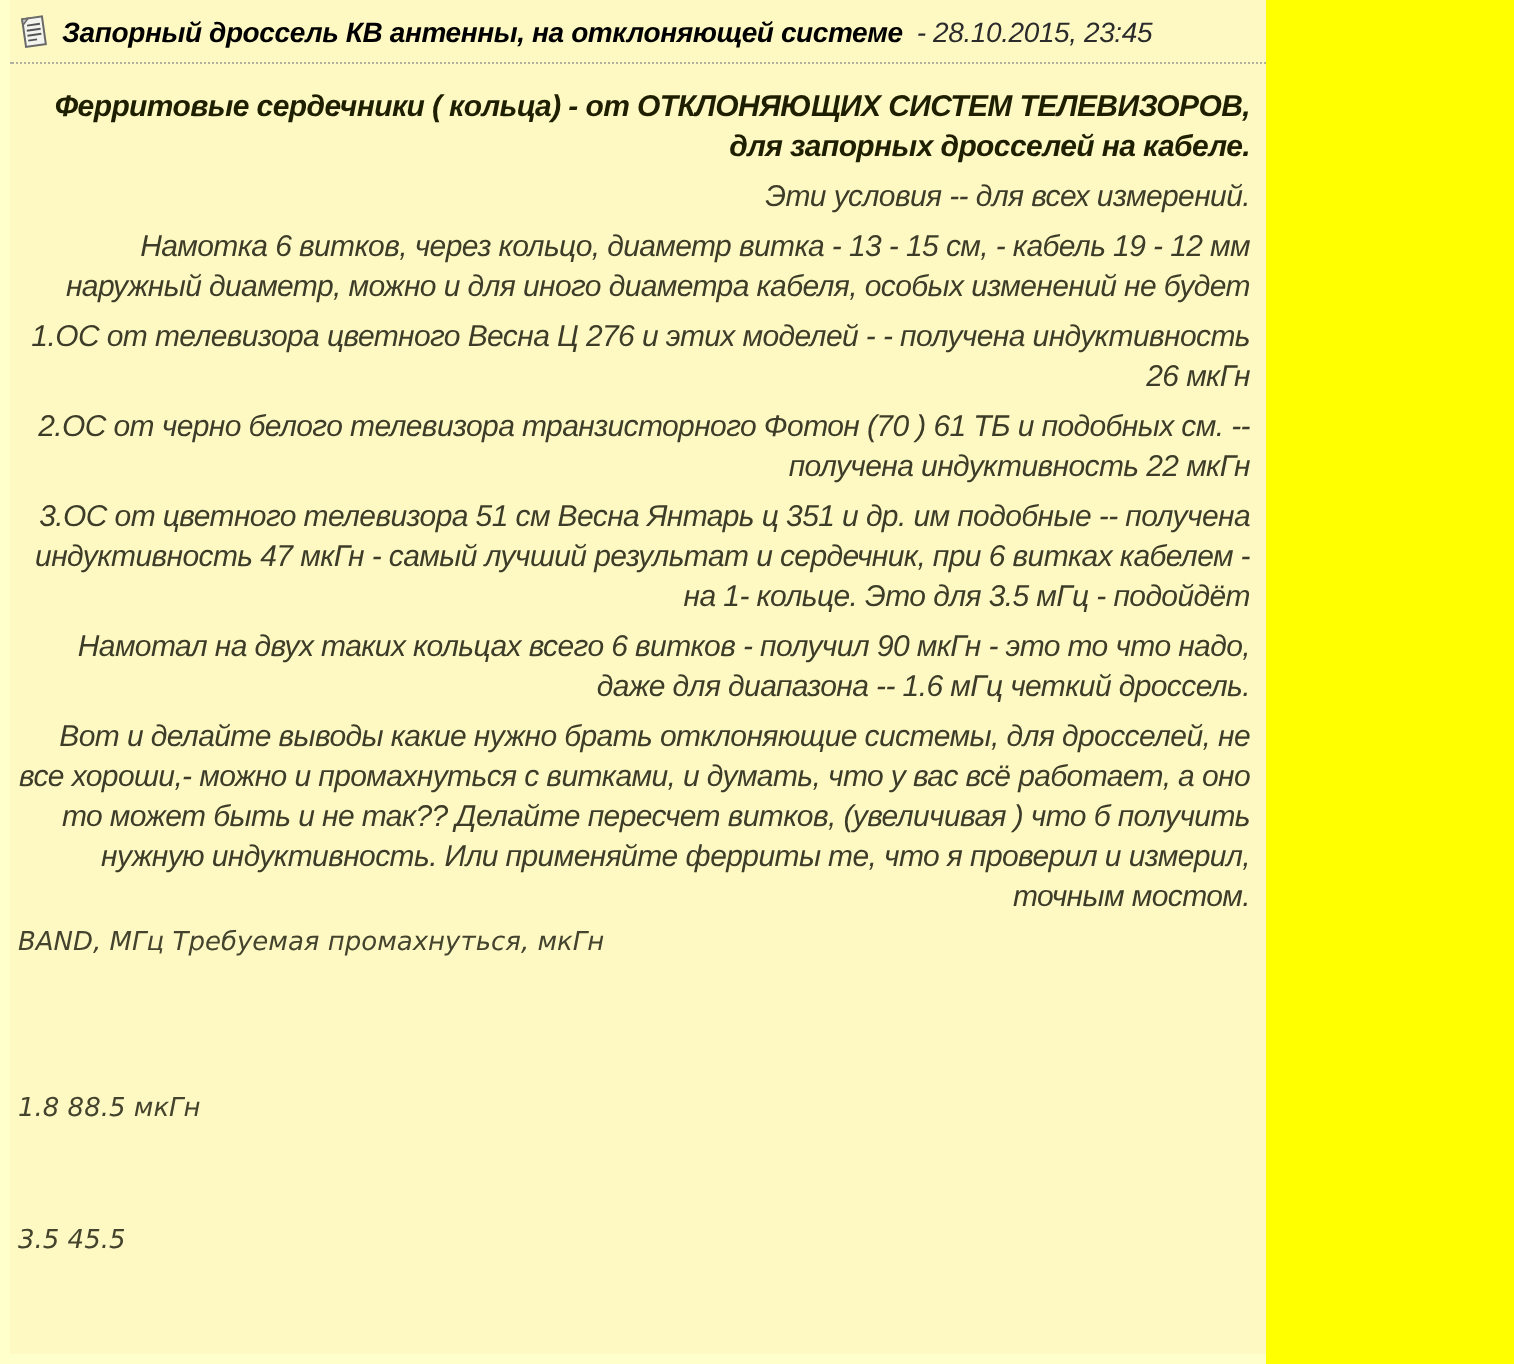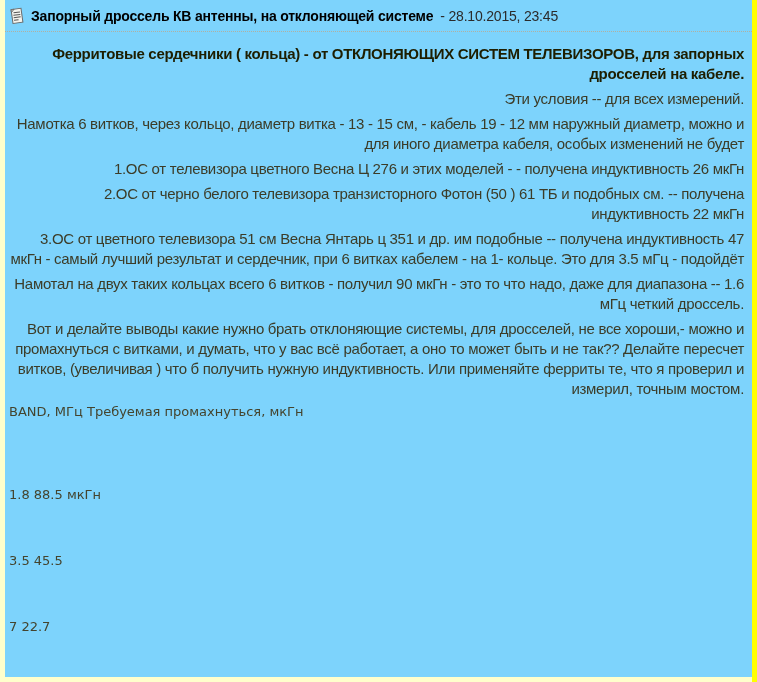--- a/index.html
+++ b/index.html
@@ -3,27 +3,28 @@
 <meta charset="utf-8">
 <style>
   html, body {
     margin: 0;
     padding: 0;
     background: #ffff00;
   }
   .page {
     position: relative;
     box-sizing: border-box;
-    width: 752px;
+    width: 633px;
     height: 682px;
-    background: #7dd3fc;
+    background: #fef9c3;
     border-left: 5px solid #ffffcc;
     border-bottom: 5px solid #ffffcc;
     overflow: hidden;
     font-family: "Liberation Sans", sans-serif;
+    font-style: italic;
   }
   
   .post-header {
     display: flex;
     align-items: center;
     gap: 7px;
     padding: 7px 8px 4px 4px;
     font-size: 14px;
     color: #000000;
     white-space: nowrap;
@@ -105,21 +106,21 @@
     <p class="lead-paragraph">Ферритовые сердечники ( кольца) - от ОТКЛОНЯЮЩИХ СИСТЕМ ТЕЛЕВИЗОРОВ, для запорных дросселей на кабеле.</p>
 
     <div>
 
         <p>Эти условия -- для всех измерений.</p>
 
         <p>Намотка 6 витков, через кольцо, диаметр витка - 13 - 15 см, - кабель 19 - 12 мм наружный диаметр, можно и для иного диаметра кабеля, особых изменений не будет</p>
 
         <p>1.ОС от телевизора цветного Весна Ц 276 и этих моделей - - получена индуктивность 26 мкГн</p>
 
-        <p>2.ОС от черно белого телевизора транзисторного Фотон (50 ) 61 ТБ и подобных см. -- получена индуктивность 22 мкГн</p>
+        <p>2.ОС от черно белого телевизора транзисторного Фотон (70 ) 61 ТБ и подобных см. -- получена индуктивность 22 мкГн</p>
 
         <p>3.ОС от цветного телевизора 51 см Весна Янтарь ц 351 и др. им подобные -- получена индуктивность 47 мкГн - самый лучший результат и сердечник, при 6 витках кабелем - на 1- кольце. Это для 3.5 мГц - подойдёт</p>
 
         <p>Намотал на двух таких кольцах всего 6 витков - получил 90 мкГн - это то что надо, даже для диапазона -- 1.6 мГц четкий дроссель.</p>
 
 
         <p>Вот и делайте выводы какие нужно брать отклоняющие системы, для дросселей, не все хороши,- можно и промахнуться с витками, и думать, что у вас всё работает, а оно то может быть и не так?? Делайте пересчет витков, (увеличивая ) что б получить нужную индуктивность. Или применяйте ферриты те, что я проверил и измерил, точным мостом.</p>
       </div>
 
     <div class="band-table">

